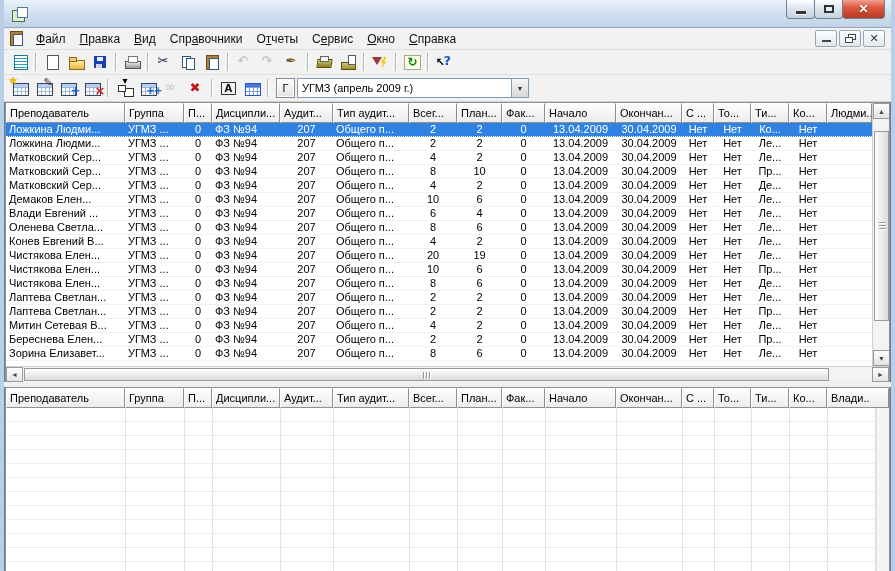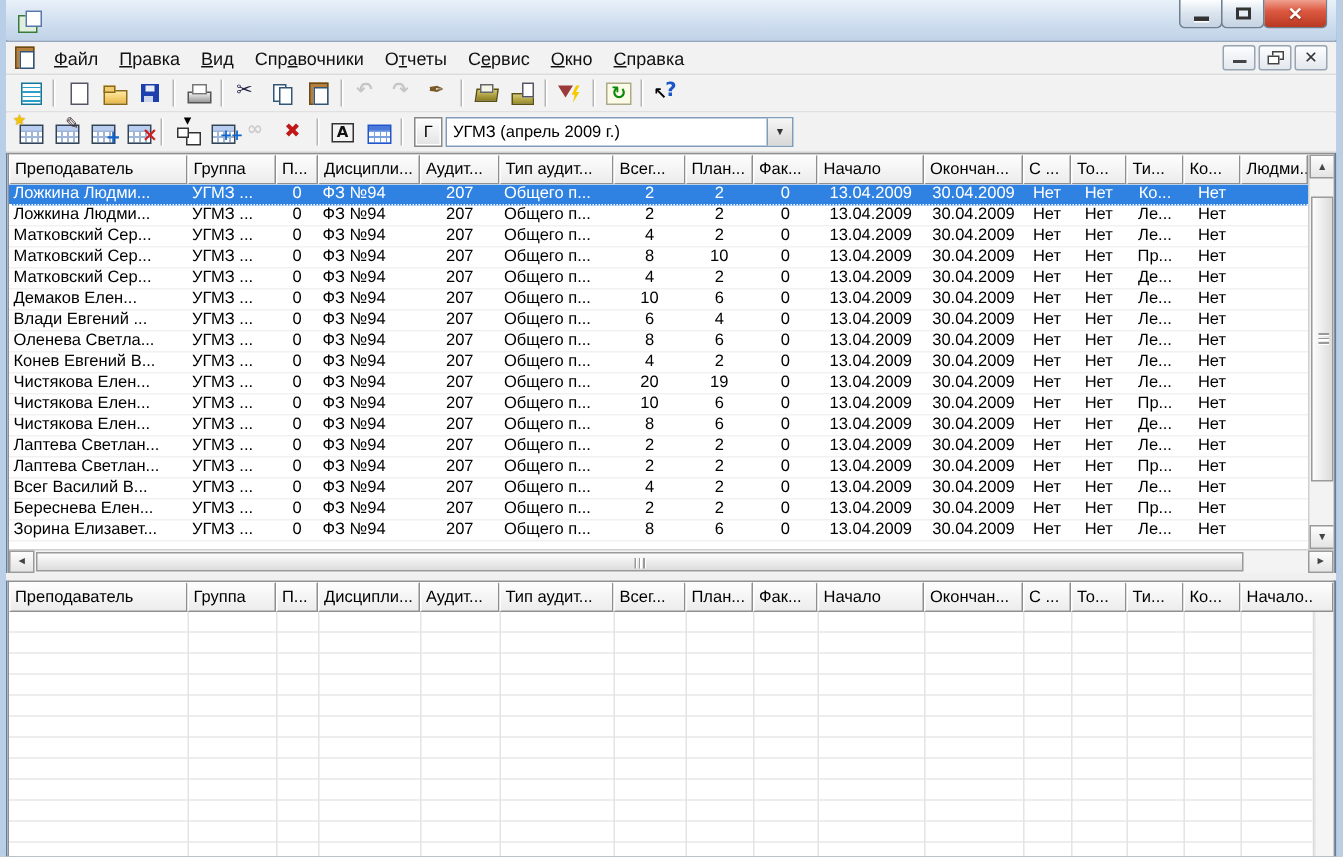--- a/index.html
+++ b/index.html
@@ -583,21 +583,21 @@
               <div class="tcell c" style="width: 43px;">0</div>
               <div class="tcell c" style="width: 71px;">13.04.2009</div>
               <div class="tcell c" style="width: 66px;">30.04.2009</div>
               <div class="tcell c" style="width: 32px;">Нет</div>
               <div class="tcell c" style="width: 37px;">Нет</div>
               <div class="tcell c" style="width: 38px;">Пр...</div>
               <div class="tcell c" style="width: 38px;">Нет</div>
               <div class="tcell" style="width: 49px; flex: 1 1 auto;"></div>
             </div>
             <div class="trow">
-              <div class="tcell" style="width: 119px;">Всег Василий В...</div>
+              <div class="tcell" style="width: 119px;">Митин Сетевая В...</div>
               <div class="tcell" style="width: 59px;">УГМЗ ...</div>
               <div class="tcell c" style="width: 28px;">0</div>
               <div class="tcell" style="width: 68px;">ФЗ №94</div>
               <div class="tcell c" style="width: 53px;">207</div>
               <div class="tcell" style="width: 76px;">Общего п...</div>
               <div class="tcell c" style="width: 48px;">4</div>
               <div class="tcell c" style="width: 45px;">2</div>
               <div class="tcell c" style="width: 43px;">0</div>
               <div class="tcell c" style="width: 71px;">13.04.2009</div>
               <div class="tcell c" style="width: 66px;">30.04.2009</div>
@@ -670,21 +670,21 @@
         <div class="hcell" style="width: 76px;">Тип аудит...</div>
         <div class="hcell" style="width: 48px;">Всег...</div>
         <div class="hcell" style="width: 45px;">План...</div>
         <div class="hcell" style="width: 43px;">Фак...</div>
         <div class="hcell" style="width: 71px;">Начало</div>
         <div class="hcell" style="width: 66px;">Окончан...</div>
         <div class="hcell" style="width: 32px;">С ...</div>
         <div class="hcell" style="width: 37px;">То...</div>
         <div class="hcell" style="width: 38px;">Ти...</div>
         <div class="hcell" style="width: 38px;">Ко...</div>
-        <div class="hcell flex" style="width: 49px;">Начало..</div>
+        <div class="hcell flex" style="width: 49px;">Влади..</div>
       </div>
     <div class="bt-main">
       <div class="bgrid" id="bottom-grid">
           <div class="vline" style="left: 119px;"></div>
           <div class="vline" style="left: 178px;"></div>
           <div class="vline" style="left: 206px;"></div>
           <div class="vline" style="left: 274px;"></div>
           <div class="vline" style="left: 327px;"></div>
           <div class="vline" style="left: 403px;"></div>
           <div class="vline" style="left: 451px;"></div>

